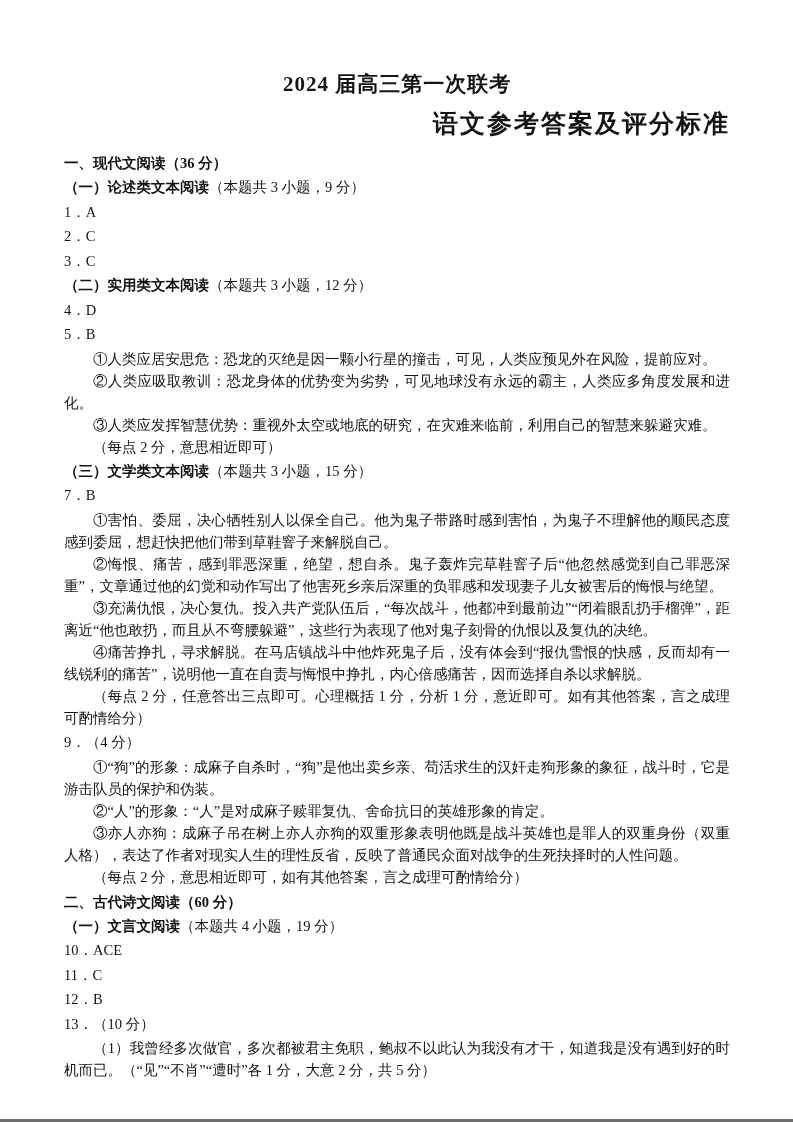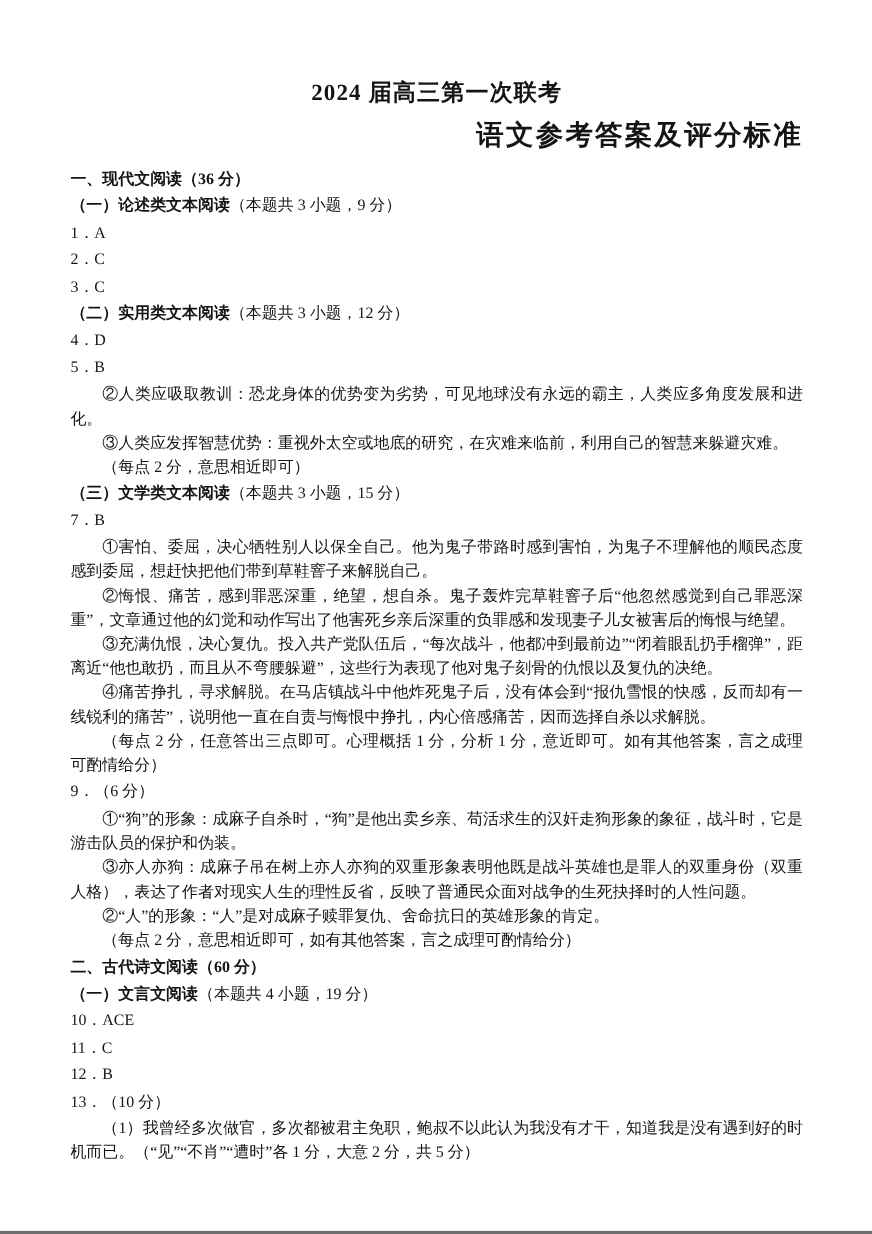--- a/index.html
+++ b/index.html
@@ -60,34 +60,35 @@
   <h2 class="title2">语文参考答案及评分标准</h2>
   <main class="content">
       <p class="blk h1"><span class="b">一、现代文阅读（36 分）</span></p>
       <p class="blk h2"><span class="b">（一）论述类文本阅读</span><span>（本题共 3 小题，9 分）</span></p>
       <p class="blk answer"><span>1．A</span></p>
       <p class="blk answer"><span>2．C</span></p>
       <p class="blk answer"><span>3．C</span></p>
       <p class="blk h2"><span class="b">（二）实用类文本阅读</span><span>（本题共 3 小题，12 分）</span></p>
       <p class="blk answer"><span>4．D</span></p>
       <p class="blk answer"><span>5．B</span></p>
+      <p class="blk para"><span>①人类应居安思危：恐龙的灭绝是因一颗小行星的撞击，可见，人类应预见外在风险，提前应对。</span></p>
       <p class="blk para"><span>②人类应吸取教训：恐龙身体的优势变为劣势，可见地球没有永远的霸主，人类应多角度发展和进化。</span></p>
       <p class="blk para"><span>③人类应发挥智慧优势：重视外太空或地底的研究，在灾难来临前，利用自己的智慧来躲避灾难。</span></p>
       <p class="blk para"><span>（每点 2 分，意思相近即可）</span></p>
       <p class="blk h2"><span class="b">（三）文学类文本阅读</span><span>（本题共 3 小题，15 分）</span></p>
       <p class="blk answer"><span>7．B</span></p>
       <p class="blk para"><span>①害怕、委屈，决心牺牲别人以保全自己。他为鬼子带路时感到害怕，为鬼子不理解他的顺民态度感到委屈，想赶快把他们带到草鞋窨子来解脱自己。</span></p>
       <p class="blk para"><span>②悔恨、痛苦，感到罪恶深重，绝望，想自杀。鬼子轰炸完草鞋窨子后“他忽然感觉到自己罪恶深重”，文章通过他的幻觉和动作写出了他害死乡亲后深重的负罪感和发现妻子儿女被害后的悔恨与绝望。</span></p>
       <p class="blk para"><span>③充满仇恨，决心复仇。投入共产党队伍后，“每次战斗，他都冲到最前边”“闭着眼乱扔手榴弹”，距离近“他也敢扔，而且从不弯腰躲避”，这些行为表现了他对鬼子刻骨的仇恨以及复仇的决绝。</span></p>
       <p class="blk para"><span>④痛苦挣扎，寻求解脱。在马店镇战斗中他炸死鬼子后，没有体会到“报仇雪恨的快感，反而却有一线锐利的痛苦”，说明他一直在自责与悔恨中挣扎，内心倍感痛苦，因而选择自杀以求解脱。</span></p>
       <p class="blk para"><span>（每点 2 分，任意答出三点即可。心理概括 1 分，分析 1 分，意近即可。如有其他答案，言之成理可酌情给分）</span></p>
-      <p class="blk answer"><span>9．（6 分）</span></p>
+      <p class="blk answer"><span>9．（4 分）</span></p>
       <p class="blk para"><span>①“狗”的形象：成麻子自杀时，“狗”是他出卖乡亲、苟活求生的汉奸走狗形象的象征，战斗时，它是游击队员的保护和伪装。</span></p>
+      <p class="blk para"><span>②“人”的形象：“人”是对成麻子赎罪复仇、舍命抗日的英雄形象的肯定。</span></p>
       <p class="blk para"><span>③亦人亦狗：成麻子吊在树上亦人亦狗的双重形象表明他既是战斗英雄也是罪人的双重身份（双重人格），表达了作者对现实人生的理性反省，反映了普通民众面对战争的生死抉择时的人性问题。</span></p>
-      <p class="blk para"><span>②“人”的形象：“人”是对成麻子赎罪复仇、舍命抗日的英雄形象的肯定。</span></p>
       <p class="blk para"><span>（每点 2 分，意思相近即可，如有其他答案，言之成理可酌情给分）</span></p>
       <p class="blk h1"><span class="b">二、古代诗文阅读（60 分）</span></p>
       <p class="blk h2"><span class="b">（一）文言文阅读</span><span>（本题共 4 小题，19 分）</span></p>
       <p class="blk answer"><span>10．ACE</span></p>
       <p class="blk answer"><span>11．C</span></p>
       <p class="blk answer"><span>12．B</span></p>
       <p class="blk answer"><span>13．（10 分）</span></p>
       <p class="blk para"><span>（1）我曾经多次做官，多次都被君主免职，鲍叔不以此认为我没有才干，知道我是没有遇到好的时机而已。（“见”“不肖”“遭时”各 1 分，大意 2 分，共 5 分）</span></p>
     </main>
   <div class="scan-edge"></div>

